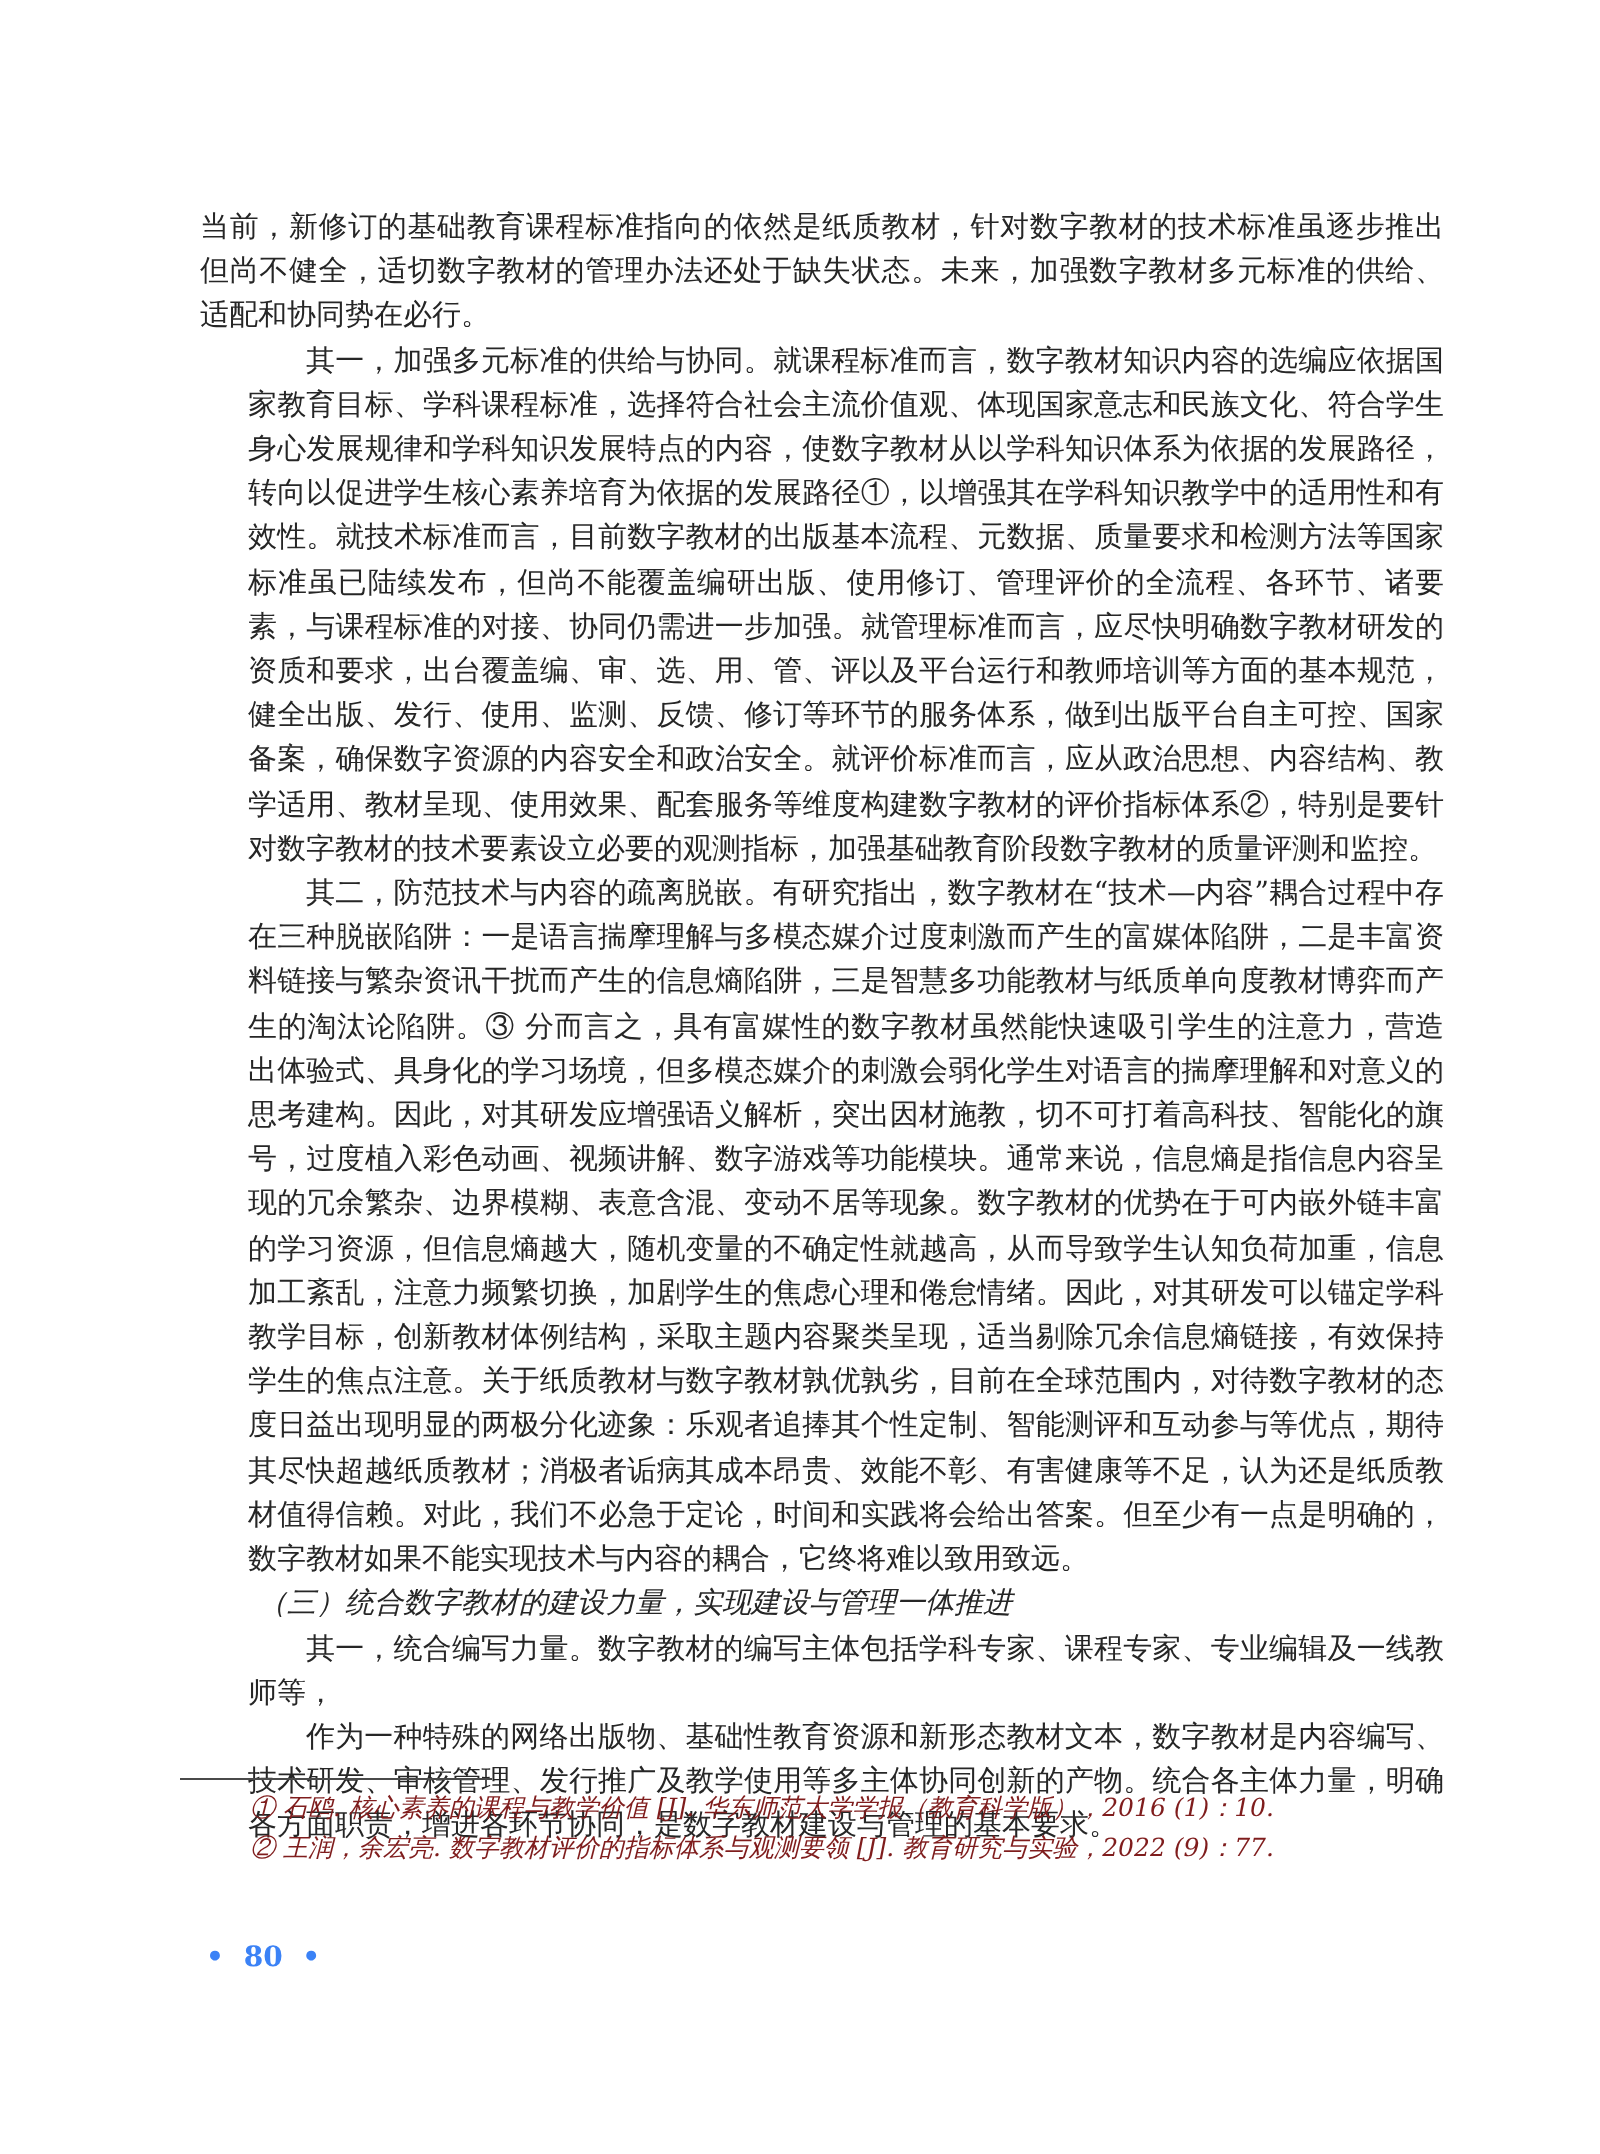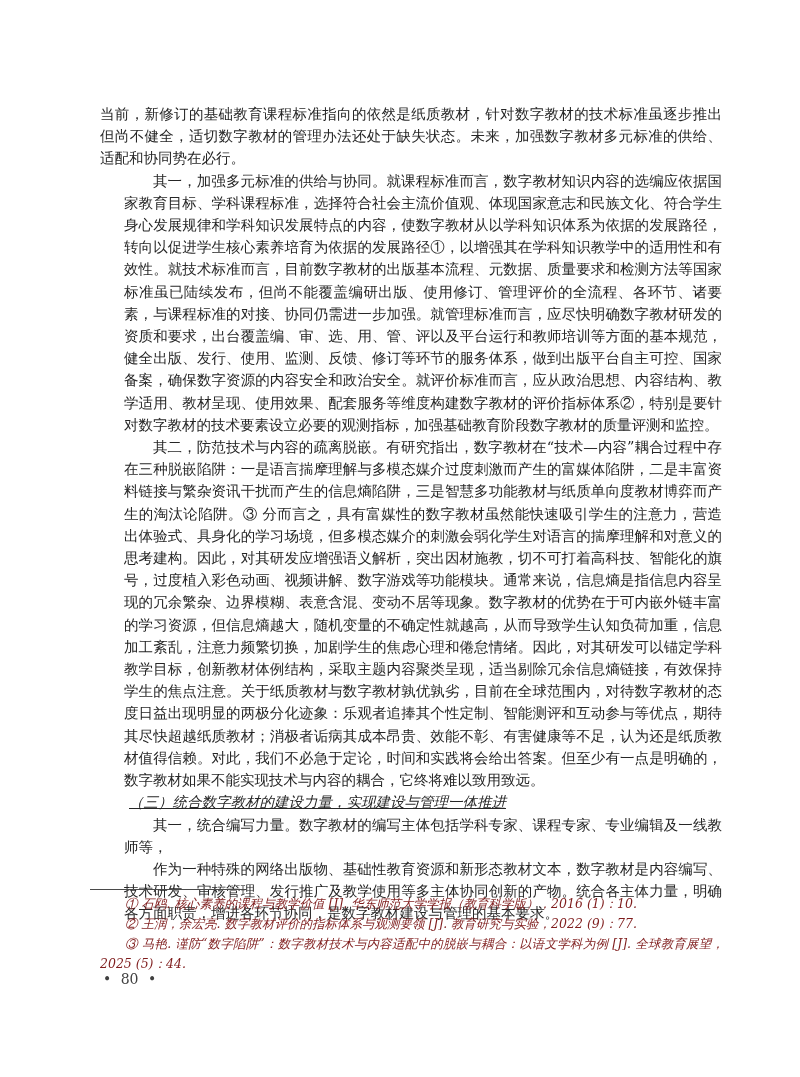--- a/index.html
+++ b/index.html
@@ -21,21 +21,20 @@
     line-height: 22.2px;
     text-align: justify;
     text-justify: inter-ideograph;
   }
   .body-text p { margin: 0; padding: 0; }
   p.indent { text-indent: 2em; margin-left: 24px; }
   p.plain { text-indent: 0; }
   p.kai-heading {
     text-indent: 2em;
     font-style: italic;
-    text-decoration: underline;
   }
   .footnote-separator {
     position: absolute;
     left: 90px;
     top: 889px;
     width: 156px;
     height: 0;
     border-top: 1.5px solid #4a4a4a;
   }
   .footnotes {
@@ -49,22 +48,23 @@
     text-justify: inter-ideograph;
     font-style: italic;
     color: #7f1d1d;
   }
   .footnotes p { margin: 0; padding: 0; text-indent: 2em; }
   .page-number {
     position: absolute;
     left: 103px;
     top: 971px;
     font-size: 14px;
-    color: #404040;
+    color: #3b82f6;
     word-spacing: 5px;
+    font-weight: bold;
   }
 </style>
 </head>
 <body>
 
 <div class="page">
 
   <div class="body-text">
     <p class="plain">当前，新修订的基础教育课程标准指向的依然是纸质教材，针对数字教材的技术标准虽逐步推出但尚不健全，适切数字教材的管理办法还处于缺失状态。未来，加强数字教材多元标准的供给、适配和协同势在必行。</p>
     <p class="indent">其一，加强多元标准的供给与协同。就课程标准而言，数字教材知识内容的选编应依据国家教育目标、学科课程标准，选择符合社会主流价值观、体现国家意志和民族文化、符合学生身心发展规律和学科知识发展特点的内容，使数字教材从以学科知识体系为依据的发展路径，转向以促进学生核心素养培育为依据的发展路径①，以增强其在学科知识教学中的适用性和有效性。就技术标准而言，目前数字教材的出版基本流程、元数据、质量要求和检测方法等国家标准虽已陆续发布，但尚不能覆盖编研出版、使用修订、管理评价的全流程、各环节、诸要素，与课程标准的对接、协同仍需进一步加强。就管理标准而言，应尽快明确数字教材研发的资质和要求，出台覆盖编、审、选、用、管、评以及平台运行和教师培训等方面的基本规范，健全出版、发行、使用、监测、反馈、修订等环节的服务体系，做到出版平台自主可控、国家备案，确保数字资源的内容安全和政治安全。就评价标准而言，应从政治思想、内容结构、教学适用、教材呈现、使用效果、配套服务等维度构建数字教材的评价指标体系②，特别是要针对数字教材的技术要素设立必要的观测指标，加强基础教育阶段数字教材的质量评测和监控。</p>
@@ -72,18 +72,17 @@
     <p class="kai-heading">（三）统合数字教材的建设力量，实现建设与管理一体推进</p>
     <p class="indent">其一，统合编写力量。数字教材的编写主体包括学科专家、课程专家、专业编辑及一线教师等，</p>
     <p class="indent">作为一种特殊的网络出版物、基础性教育资源和新形态教材文本，数字教材是内容编写、技术研发、审核管理、发行推广及教学使用等多主体协同创新的产物。统合各主体力量，明确各方面职责，增进各环节协同，是数字教材建设与管理的基本要求。</p>
   </div>
 
   <div class="footnote-separator"></div>
 
   <div class="footnotes">
     <p>① 石鸥. 核心素养的课程与教学价值 [J]. 华东师范大学学报（教育科学版），2016 (1)：10.</p>
     <p>② 王润，余宏亮. 数字教材评价的指标体系与观测要领 [J]. 教育研究与实验，2022 (9)：77.</p>
-    <p>③ 马艳. 谨防“数字陷阱”：数字教材技术与内容适配中的脱嵌与耦合：以语文学科为例 [J]. 全球教育展望，2025 (5)：44.</p>
   </div>
 
   <div class="page-number">• 80 •</div>
 
 </div>
 
 </body></html>

